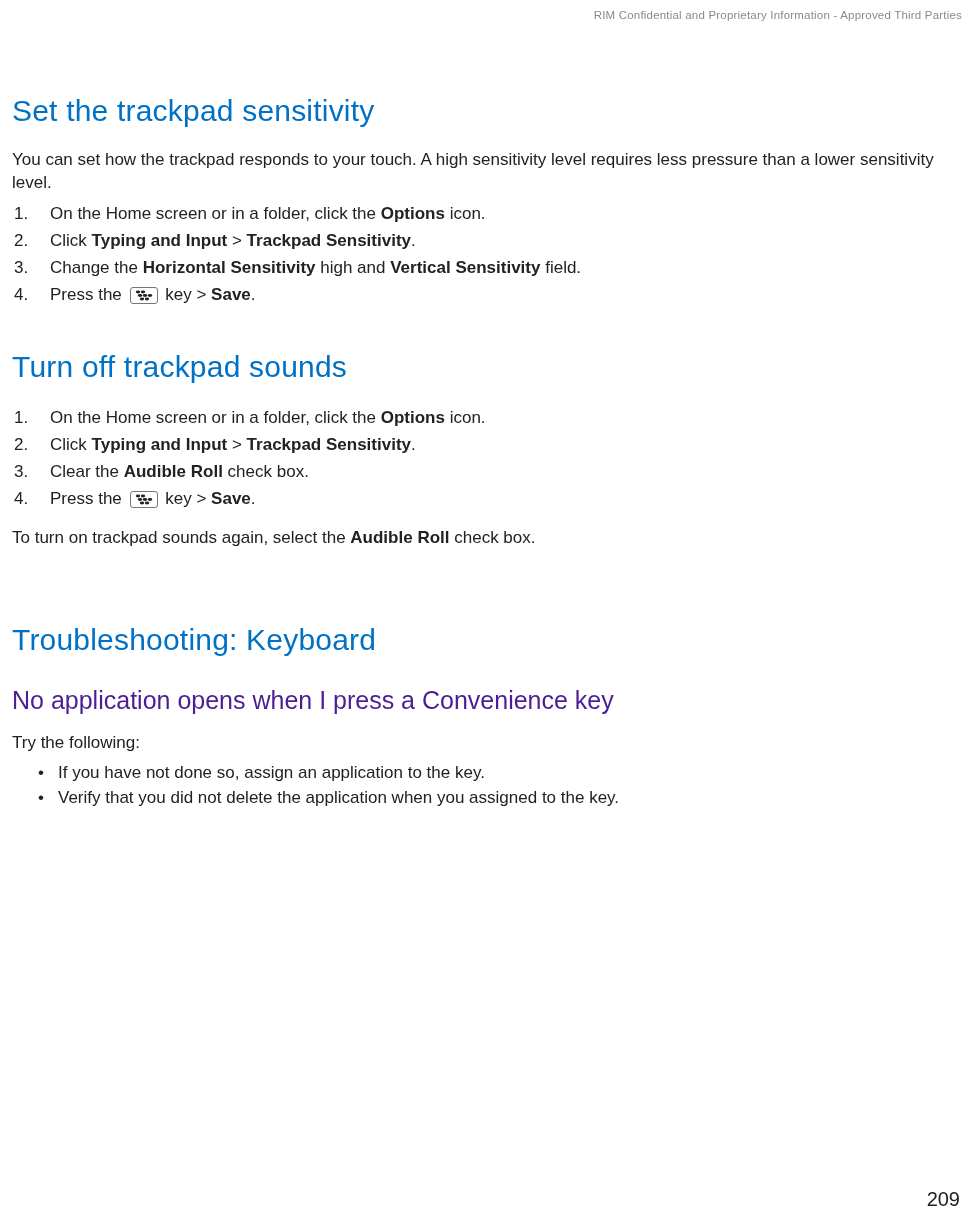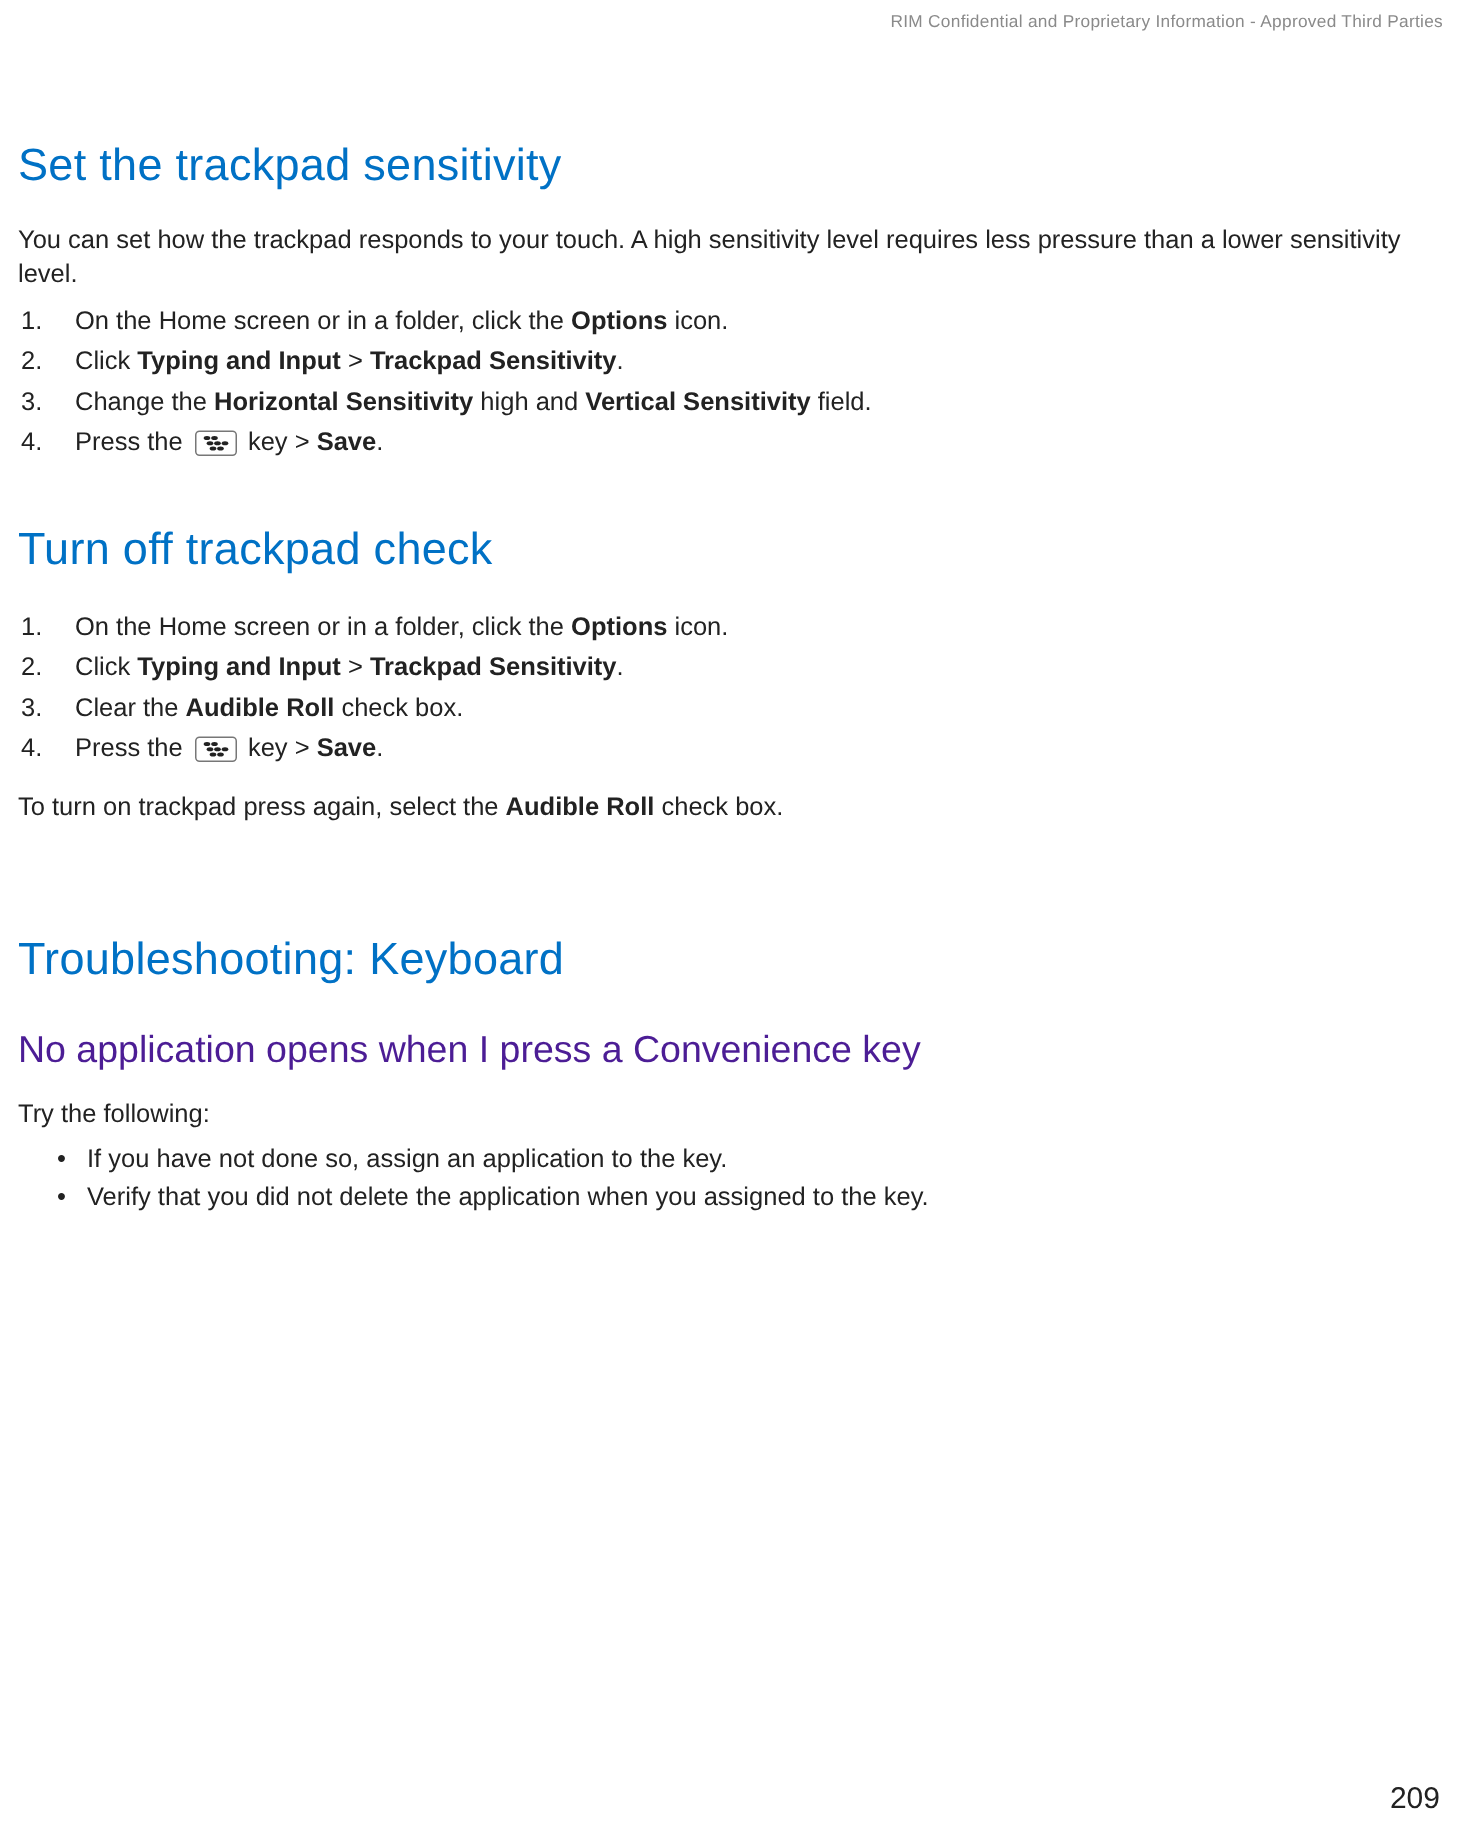--- a/index.html
+++ b/index.html
@@ -116,21 +116,21 @@
                 <ellipse cx="6" cy="7.5" rx="2.2" ry="1.4"></ellipse>
                 <ellipse cx="11" cy="7.5" rx="2.2" ry="1.4"></ellipse>
                 <ellipse cx="16" cy="7.5" rx="2.2" ry="1.4"></ellipse>
                 <ellipse cx="8" cy="11" rx="2.2" ry="1.4"></ellipse>
                 <ellipse cx="13" cy="11" rx="2.2" ry="1.4"></ellipse>
               </g>
             </svg></span><span> key &gt; </span><b>Save</b><span>.</span></span>
     </li>
   </ol>
 
-  <h1>Turn off trackpad check</h1>
+  <h1>Turn off trackpad sounds</h1>
   <ol class="numlist">
     <li>
       <span class="num">1.</span>
       <span><span>On the Home screen or in a folder, click the </span><b>Options</b><span> icon.</span></span>
     </li>
     <li>
       <span class="num">2.</span>
       <span><span>Click </span><b>Typing and Input</b><span> &gt; </span><b>Trackpad Sensitivity</b><span>.</span></span>
     </li>
     <li>
@@ -145,21 +145,21 @@
                 <ellipse cx="9" cy="4" rx="2.2" ry="1.4"></ellipse>
                 <ellipse cx="6" cy="7.5" rx="2.2" ry="1.4"></ellipse>
                 <ellipse cx="11" cy="7.5" rx="2.2" ry="1.4"></ellipse>
                 <ellipse cx="16" cy="7.5" rx="2.2" ry="1.4"></ellipse>
                 <ellipse cx="8" cy="11" rx="2.2" ry="1.4"></ellipse>
                 <ellipse cx="13" cy="11" rx="2.2" ry="1.4"></ellipse>
               </g>
             </svg></span><span> key &gt; </span><b>Save</b><span>.</span></span>
     </li>
   </ol>
-  <p style="margin-top:14px"><span>To turn on trackpad press again, select the </span><b>Audible Roll</b><span> check box.</span></p>
+  <p style="margin-top:14px"><span>To turn on trackpad sounds again, select the </span><b>Audible Roll</b><span> check box.</span></p>
 
   <h1 class="troubleshoot">Troubleshooting: Keyboard</h1>
 
   <h2>No application opens when I press a Convenience key</h2>
   <p>Try the following:</p>
   <ul class="bullets">
     <li>
         <span class="bullet">•</span>
         <span>If you have not done so, assign an application to the key.</span>
       </li>

